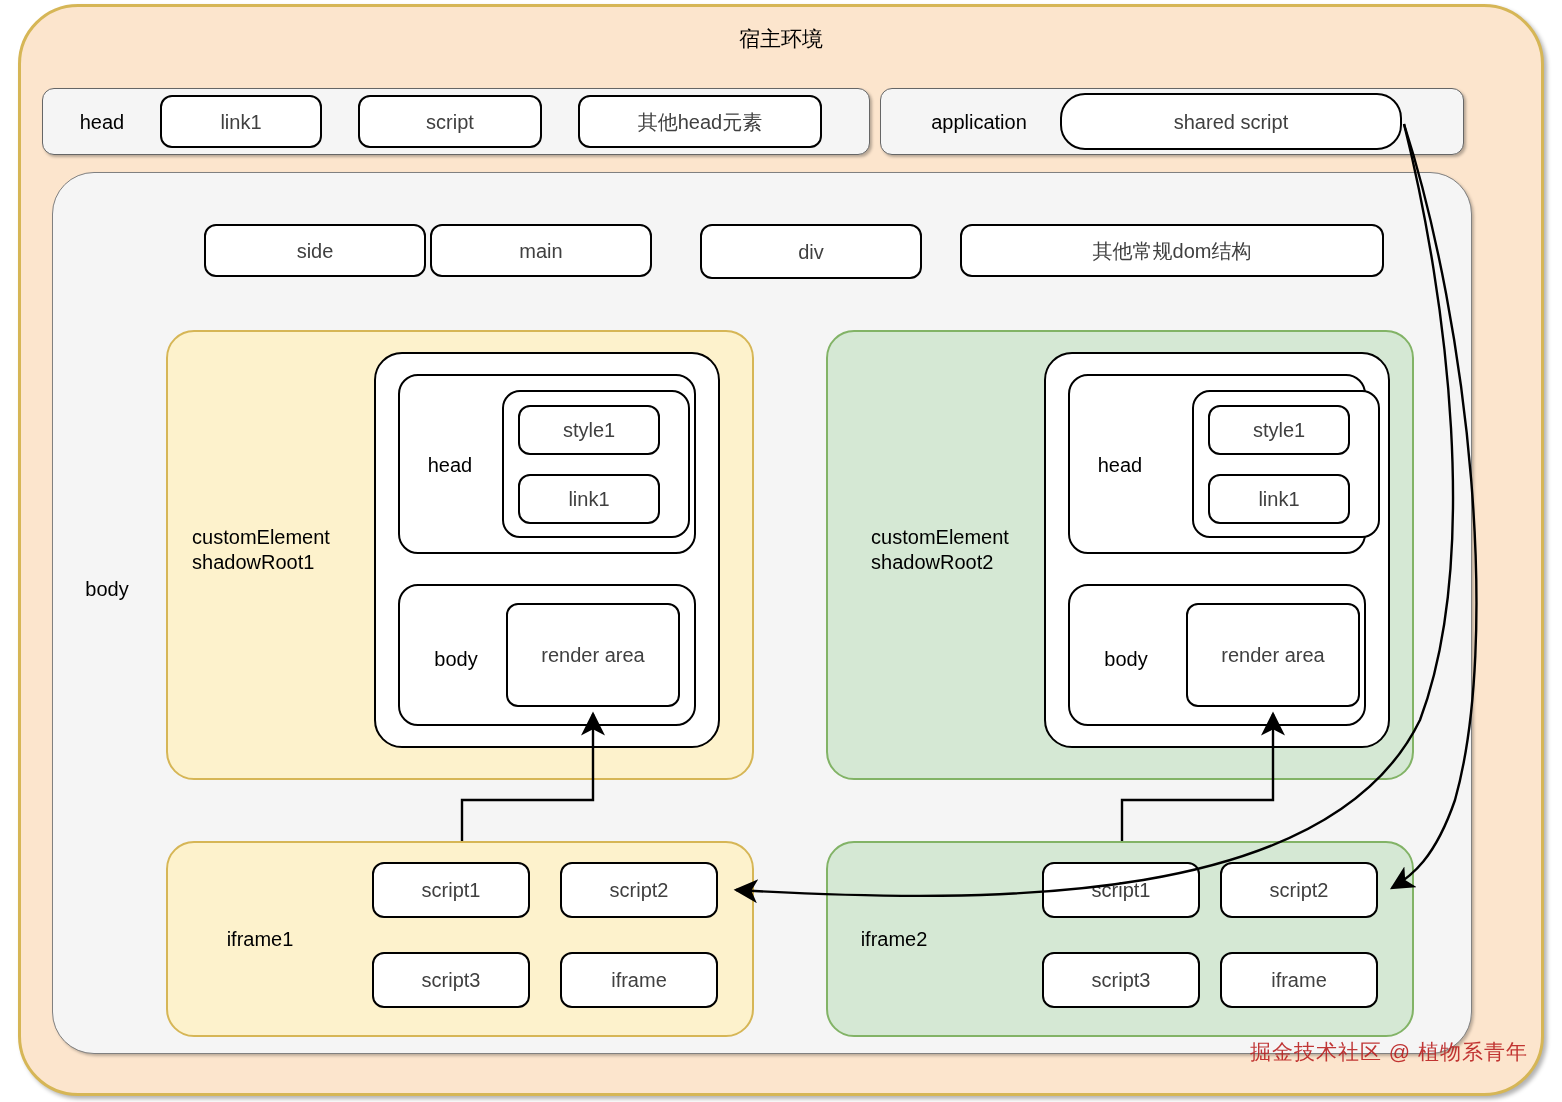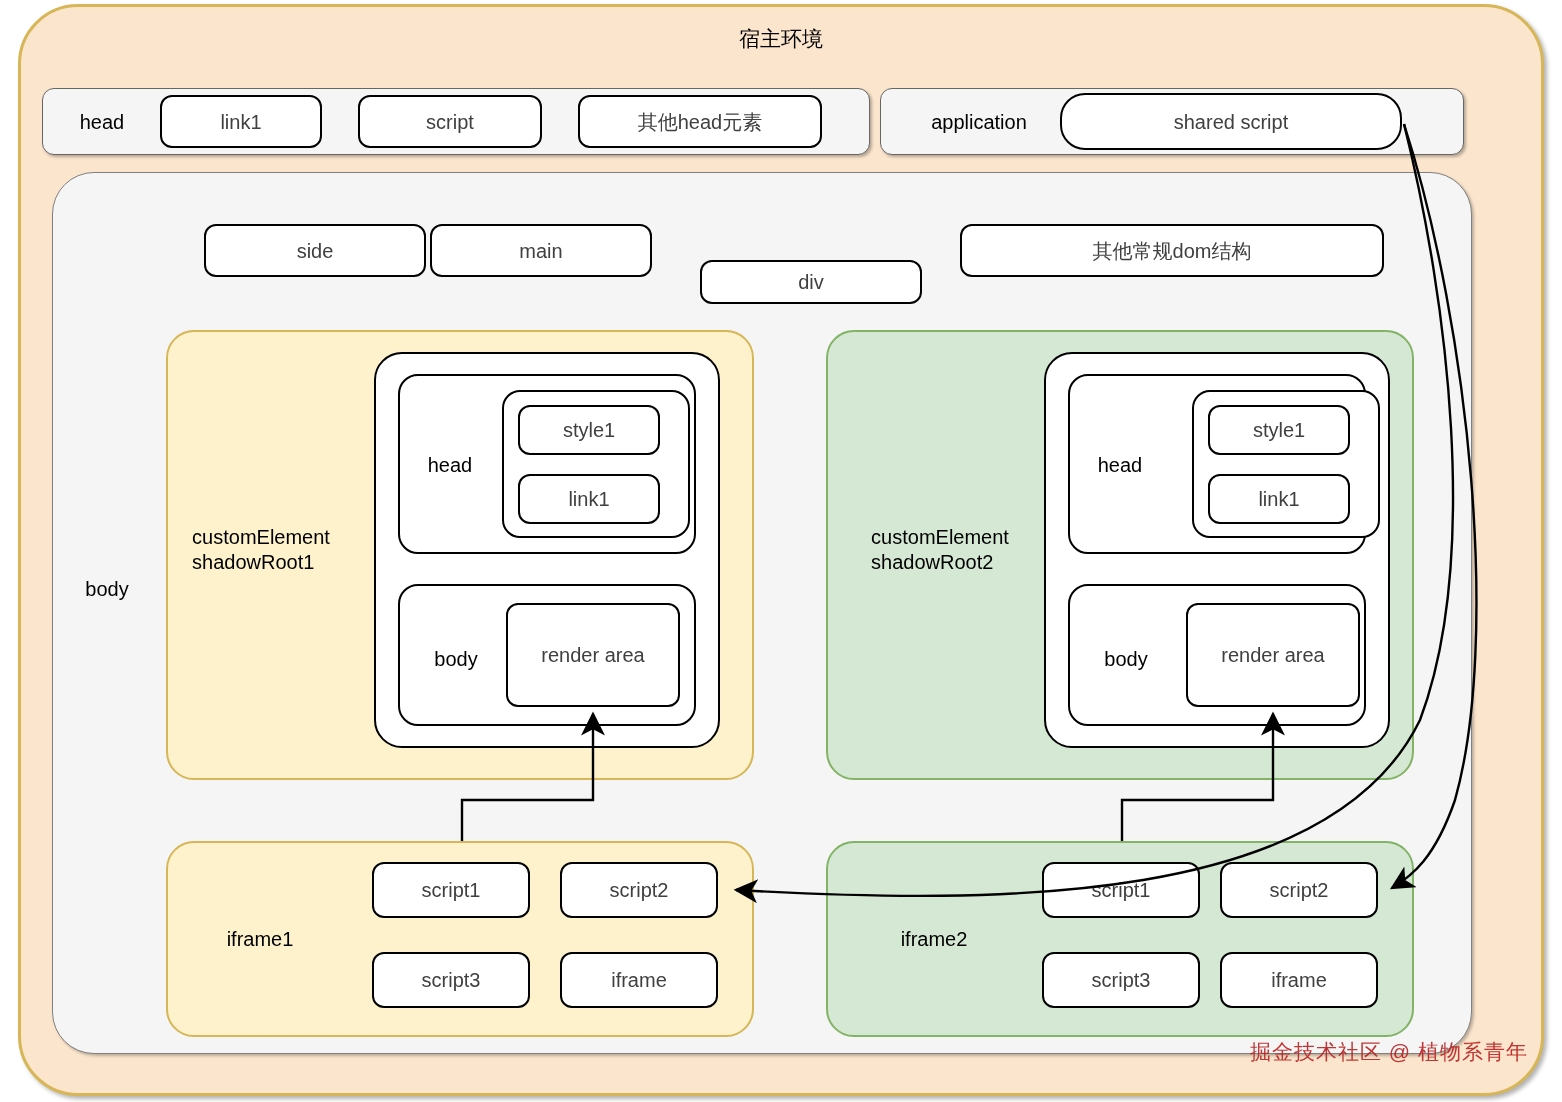--- a/index.html
+++ b/index.html
@@ -163,21 +163,21 @@
 
   <div class="panel" style="left:880px; top:88px; width:584px; height:67px;"></div>
   <div class="lbl" style="left:900px; top:105px; width:158px; height:34px;">application</div>
   <div class="node" style="left:1060px; top:93px; width:342px; height:57px;border-radius:25px;">shared script</div>
 
   <div class="body-box"></div>
   <div class="lbl" style="left:62px; top:572px; width:90px; height:34px;">body</div>
 
   <div class="node" style="left:160px; top:224px; width:222px; height:53px;margin-left:44px;">side</div>
   <div class="node" style="left:430px; top:224px; width:222px; height:53px;">main</div>
-  <div class="node" style="left:700px; top:224px; width:222px; height:44px;margin-top:36px;">div</div>
+  <div class="node" style="left:700px; top:224px; width:222px; height:55px;">div</div>
   <div class="node" style="left:960px; top:224px; width:424px; height:53px;">其他常规dom结构</div>
 
   <div class="shadow-yellow" style="left:166px; top:330px; width:588px; height:450px;"></div>
   <div class="lbl" style="left:180px; top:520px; width:162px; height:60px;">customElement
 shadowRoot1</div>
 
   <div class="doc-outer" style="left:374px; top:352px; width:346px; height:396px;"></div>
 
   <div class="sect" style="left:398px; top:374px; width:298px; height:180px;"></div>
   <div class="lbl" style="left:412px; top:448px; width:76px; height:34px;">head</div>
@@ -204,21 +204,21 @@
   <div class="node" style="left:1186px; top:603px; width:174px; height:104px;">render area</div>
 
   <div class="shadow-yellow" style="left:166px; top:841px; width:588px; height:196px;"></div>
   <div class="lbl" style="left:206px; top:922px; width:108px; height:34px;">iframe1</div>
   <div class="node" style="left:372px; top:862px; width:158px; height:56px;">script1</div>
   <div class="node" style="left:560px; top:862px; width:158px; height:56px;">script2</div>
   <div class="node" style="left:372px; top:952px; width:158px; height:56px;">script3</div>
   <div class="node" style="left:560px; top:952px; width:158px; height:56px;">iframe</div>
 
   <div class="shadow-green" style="left:826px; top:841px; width:588px; height:196px;"></div>
-  <div class="lbl" style="left:880px; top:922px; width:108px; height:34px;">iframe2</div>
+  <div class="lbl" style="left:840px; top:922px; width:108px; height:34px;">iframe2</div>
   <div class="node" style="left:1042px; top:862px; width:158px; height:56px;">script1</div>
   <div class="node" style="left:1220px; top:862px; width:158px; height:56px;">script2</div>
   <div class="node" style="left:1042px; top:952px; width:158px; height:56px;">script3</div>
   <div class="node" style="left:1220px; top:952px; width:158px; height:56px;">iframe</div>
 
   <svg id="arrows" viewBox="0 0 1562 1102" xmlns="http://www.w3.org/2000/svg">
     <defs>
       <marker id="ah" markerWidth="12" markerHeight="12" refX="9" refY="5" orient="auto" markerUnits="strokeWidth">
         <path d="M0,0 L10,5 L0,10 L2.6,5 Z" fill="#000"></path>
       </marker>

